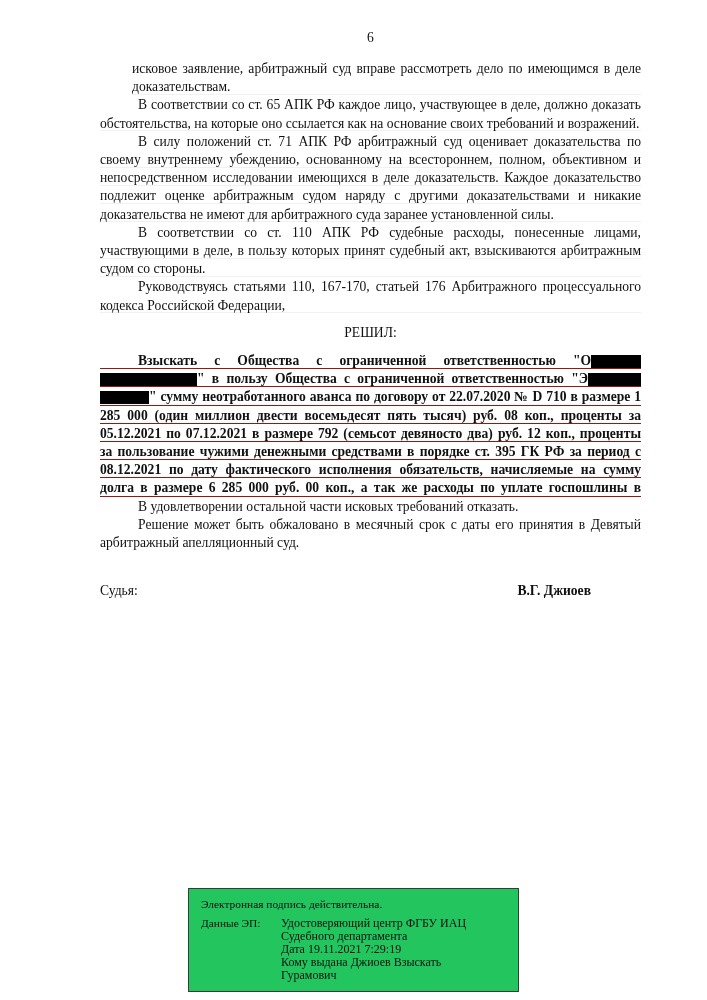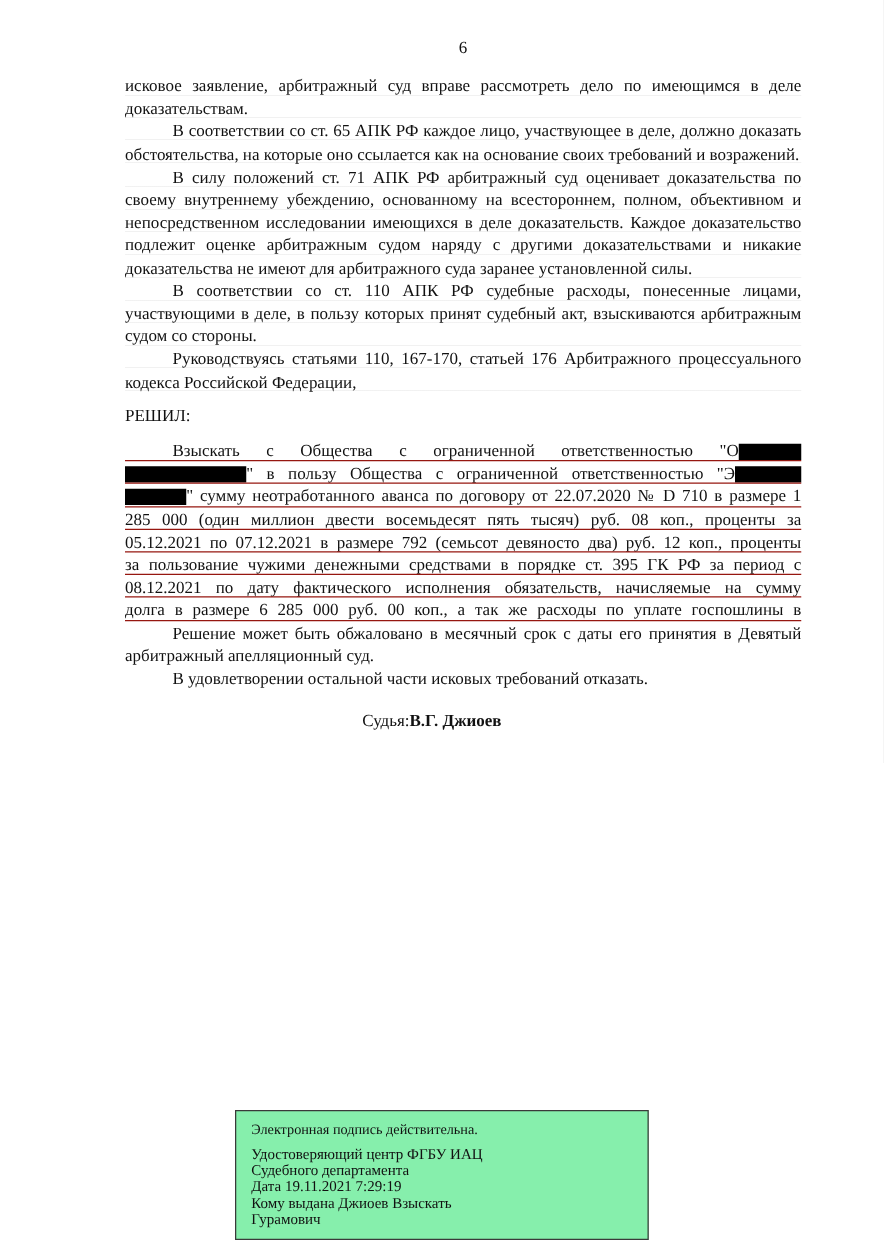--- a/index.html
+++ b/index.html
@@ -30,64 +30,64 @@
   .para{
     margin:0;
     text-indent:38px;
     
     background:repeating-linear-gradient(
       to bottom,
       transparent 0px, transparent 15.6px,
       rgba(60,60,60,0.07) 15.6px, rgba(60,60,60,0.07) 16.4px,
       transparent 16.4px, transparent 18.2px);
   }
-  .para.no-indent{text-indent:0;}
+  .para.no-indent{text-indent:0;margin-left:32px;}
   .res-heading{
-    text-align:left;
+    text-align:center;
     margin:9px 0 10px 0;
     text-indent:0;
   }
   .res-line{
     position:relative;
     line-height:18.2px;
     height:18.2px;
     white-space:nowrap;
     text-align:justify;
   }
-  .res-line.justify{text-align-last:justify;}
+  .res-line.justify{text-align-last:justify;font-weight:bold;}
   .res-line.first{text-indent:38px;}
   .res-line::after{
     content:"";
     position:absolute;
     left:0;right:0;bottom:1px;
     border-top:1.6px solid var(--redline,#961710);
   }
   .res-line.partial::after{right:auto;width:452px;}
   .redaction{
     display:inline-block;
     height:13px;
     background:var(--redaction,#000);
     vertical-align:-2.5px;
   }
   .post-para{margin:0;text-indent:38px;}
   .judge-row{
     display:flex;
-    justify-content:center;
-    margin-top:16px;
+    justify-content:space-between;
+    margin-top:30px;
     text-indent:0;
   }
   .judge-name{padding-right:50px;font-weight:bold;}
   .stamp{
     position:absolute;
     left:188px;top:888px;
     width:331px;
     border:1px solid #3a3a3a;
     box-sizing:border-box;
     padding:8px 10px 9px 12px;
-    background:#86efac;
+    background:#22c55e;
   }
   .stamp-title{
     font-size:11.4px;
     line-height:14px;
     margin-bottom:6px;
   }
   .stamp-row{display:flex;}
   .stamp-label{
     font-size:11.4px;
     line-height:13px;
@@ -120,32 +120,33 @@
         <div class="res-line justify first"><span>Взыскать с Общества с ограниченной ответственностью "О</span><span class="redaction" style="width: 50px;"></span></div>
         <div class="res-line justify"><span class="redaction" style="width: 97px;"></span><span>" в пользу Общества с ограниченной ответственностью "Э</span><span class="redaction" style="width: 53px;"></span></div>
         <div class="res-line justify"><span class="redaction" style="width: 49px;"></span><span>" сумму неотработанного аванса по договору от 22.07.2020 № D 710 в размере 1</span></div>
         <div class="res-line justify"><span>285 000 (один миллион двести восемьдесят пять тысяч) руб. 08 коп., проценты за</span></div>
         <div class="res-line justify"><span>05.12.2021 по 07.12.2021 в размере 792 (семьсот девяносто два) руб. 12 коп., проценты</span></div>
         <div class="res-line justify"><span>за пользование чужими денежными средствами в порядке ст. 395 ГК РФ за период с</span></div>
         <div class="res-line justify"><span>08.12.2021 по дату фактического исполнения обязательств, начисляемые на сумму</span></div>
         <div class="res-line justify"><span>долга в размере 6 285 000 руб. 00 коп., а так же расходы по уплате госпошлины в</span></div>
       </div>
 
+    <p class="post-para">В удовлетворении остальной части исковых требований отказать.</p>
     <p class="post-para" style="text-align:justify;">Решение может быть обжаловано в месячный срок с даты его принятия в Девятый арбитражный апелляционный суд.</p>
-    <p class="post-para">В удовлетворении остальной части исковых требований отказать.</p>
 
     <div class="judge-row">
       <span>Судья:</span>
       <span class="judge-name">В.Г. Джиоев</span>
     </div>
   </div>
 
   <div class="stamp">
     <div class="stamp-title">Электронная подпись действительна.</div>
     <div class="stamp-row">
+      <div class="stamp-label">Данные ЭП:</div>
       <div class="stamp-details" id="stamp-details">
           <div>Удостоверяющий центр ФГБУ ИАЦ Судебного департамента</div>
           <div>Дата 19.11.2021 7:29:19</div>
           <div>Кому выдана Джиоев Взыскать Гурамович</div>
         </div>
     </div>
   </div>
 
 </div>
 

